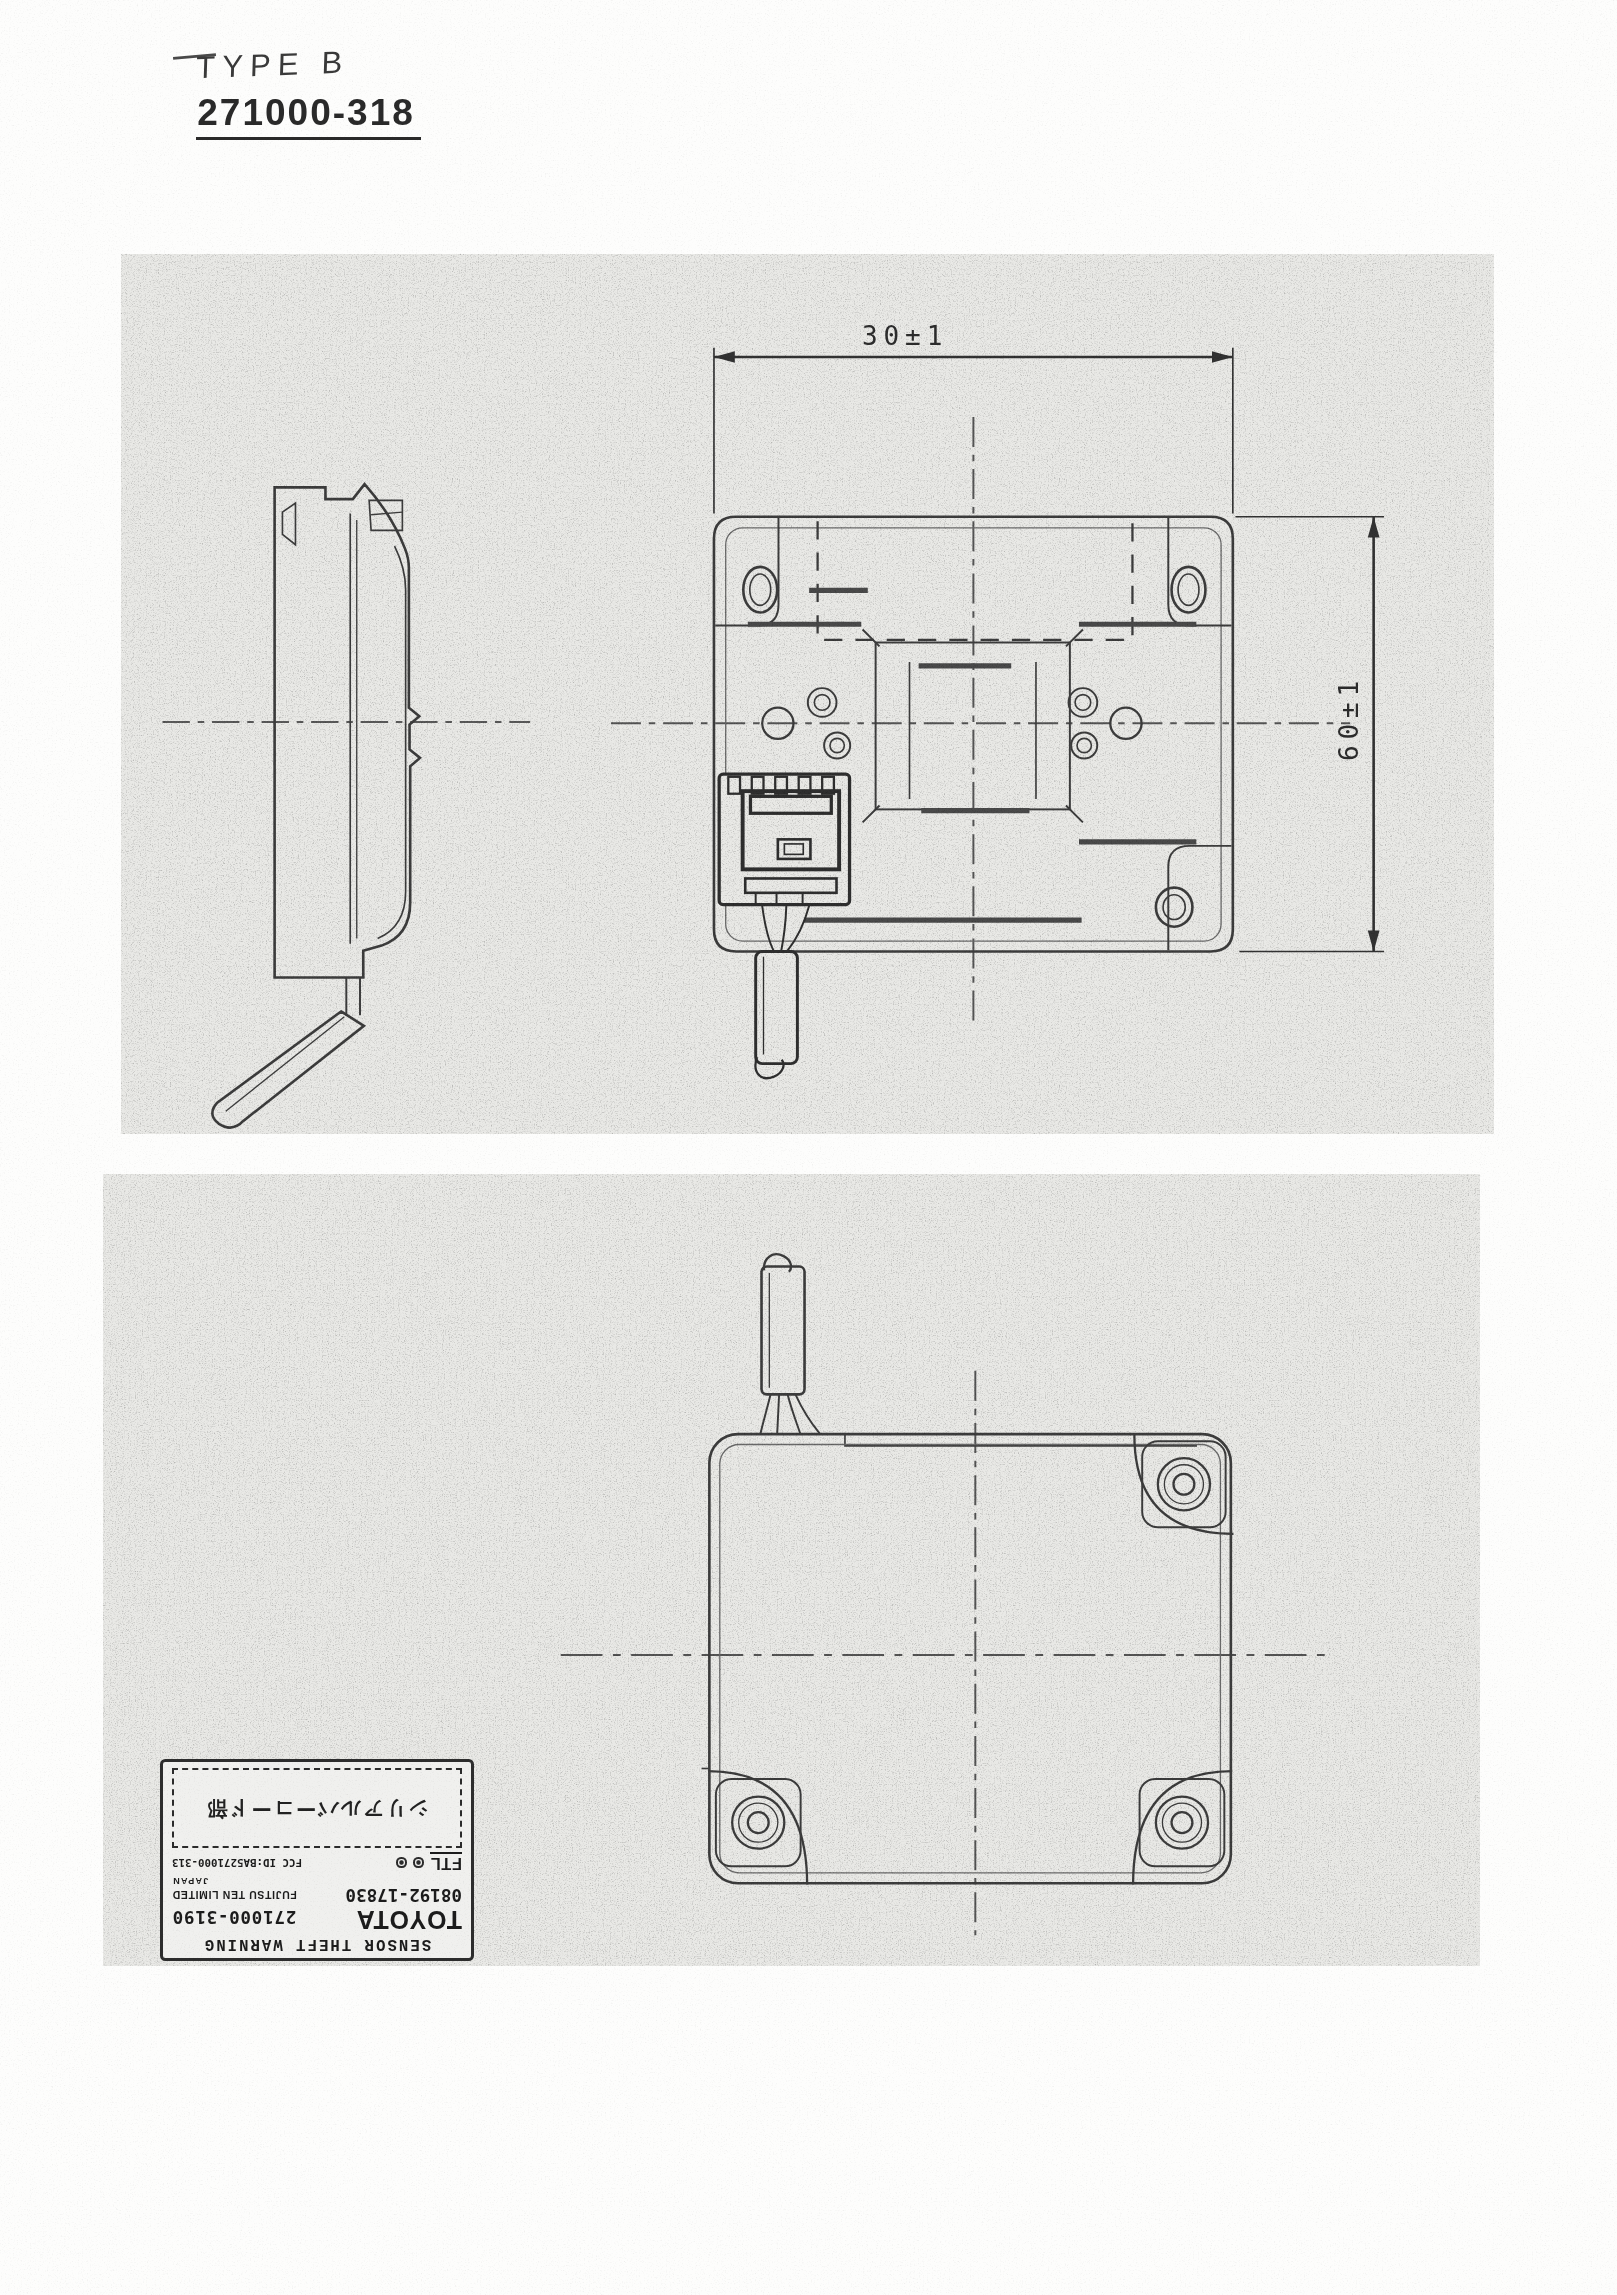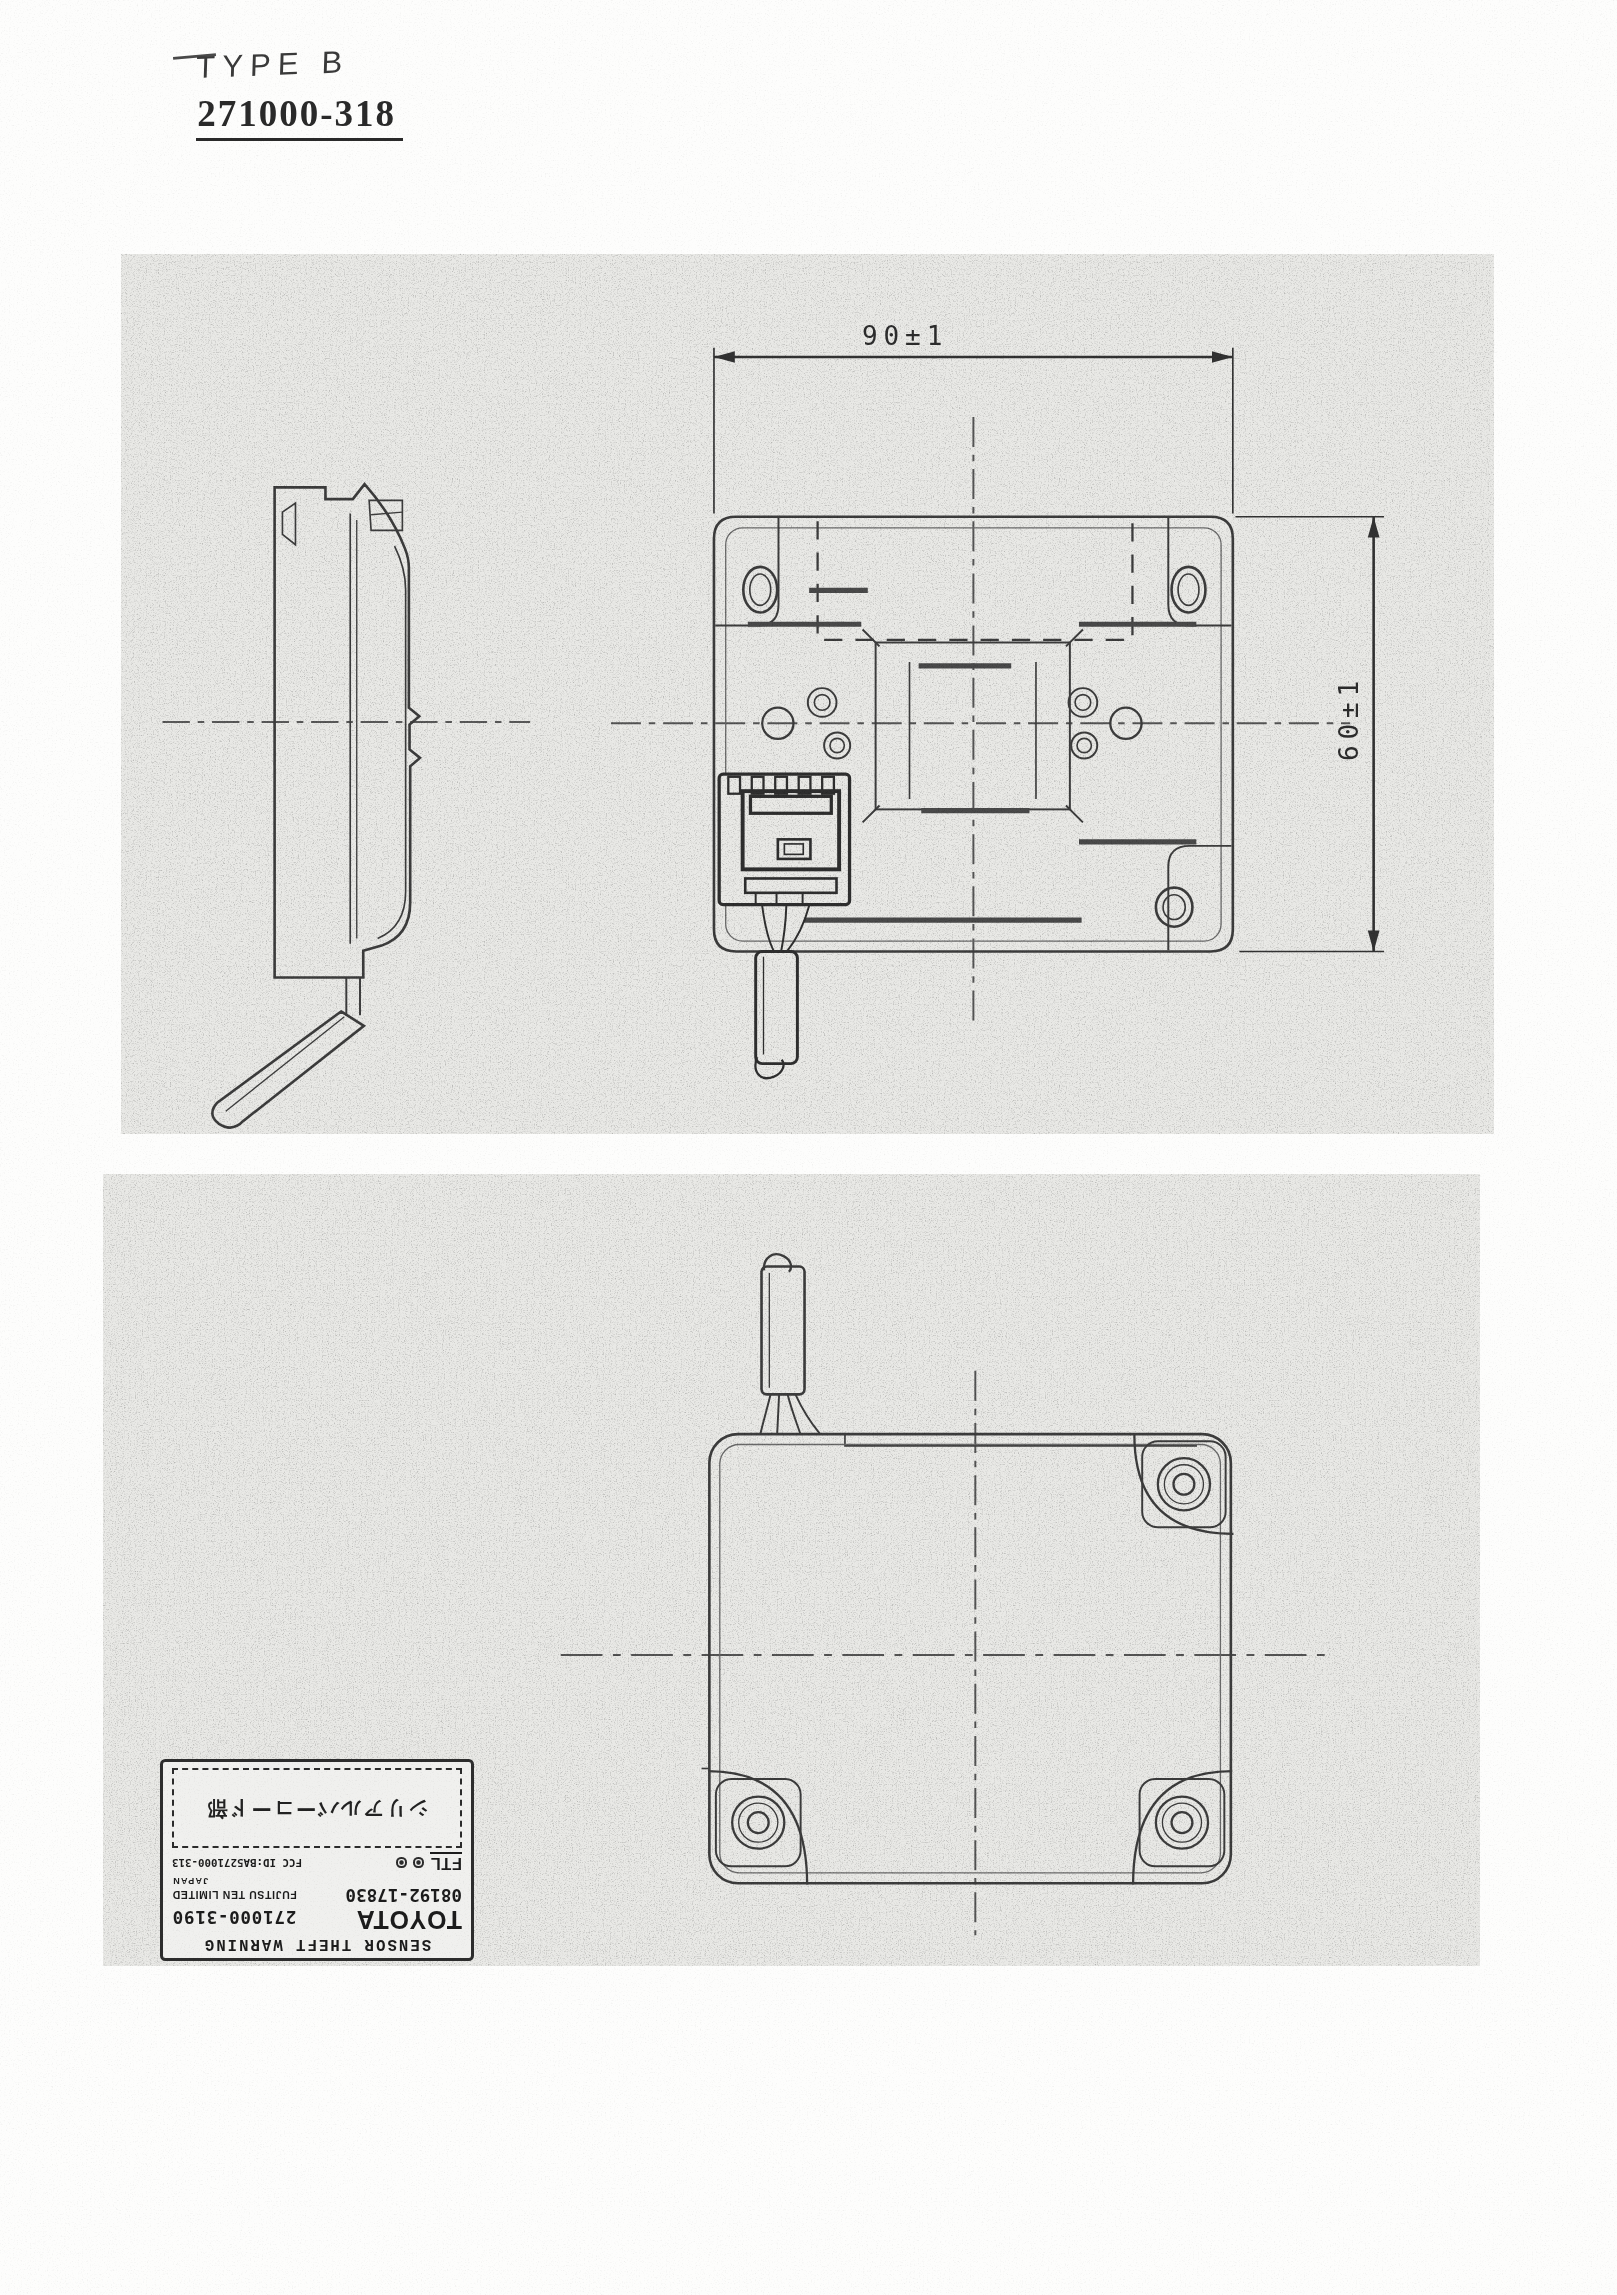--- a/index.html
+++ b/index.html
@@ -17,21 +17,21 @@
     font-size:31px; font-weight:400; color:#3a3a3a;
     letter-spacing:7.2px;
     transform:rotate(-2.2deg) skewX(-4deg);
   }
   .stray-mark{
     position:absolute; left:-23.5px; top:9px; width:43px; height:2.6px;
     background:#4a4a4a; transform:rotate(-5deg);
   }
   .part-number{
     display:inline-block; margin-top:10.4px;
-    font-family:Liberation Serif, serif;
+    font-family:Liberation Sans, sans-serif;
     font-size:37px; font-weight:700; color:#2a2a2a;
     letter-spacing:2px;
     border-bottom:3.9px solid #2a2a2a; padding:0 6.5px 2.6px 1.3px;
   }
   
   .panel{position:absolute; background:#e9e9e6;}
   .panel-top{left:121px; top:254px; width:1373px; height:880px;}
   .panel-bottom{left:103px; top:1174px; width:1377px; height:792px;}
   .panel svg.drawing{position:absolute; left:0; top:0;}
   svg.noise{position:absolute; left:0; top:0; pointer-events:none; opacity:.20;}
@@ -284,21 +284,21 @@
 
     <svg class="noise" width="1377" height="792" viewBox="0 0 2112 1215">
       <filter id="noiseB">
           <feTurbulence type="fractalNoise" baseFrequency="0.55" numOctaves="2" seed="29" stitchTiles="stitch"></feTurbulence>
         <feColorMatrix type="matrix" values="0 0 0 0 0  0 0 0 0 0  0 0 0 0 0  1.4 1.4 1.4 0 -2.1"></feColorMatrix>
         </filter>
       <rect width="2112" height="1215" filter="url(#noiseB)"></rect>
     </svg>
   </div>
 
-  <div class="dim dim-70">90±1</div>
+  <div class="dim dim-70">30±1</div>
   <div class="dim dim-60">60±1</div>
 
   <div class="product-label">
     <div class="lbl-row1">SENSOR THEFT WARNING</div>
     <div class="lbl-row2">
       <span class="lbl-brand">TOYOTA</span>
       <span class="lbl-pn">271000-3190</span>
     </div>
     <div class="lbl-row3">
       <span class="lbl-vendor">08192-17830</span>

